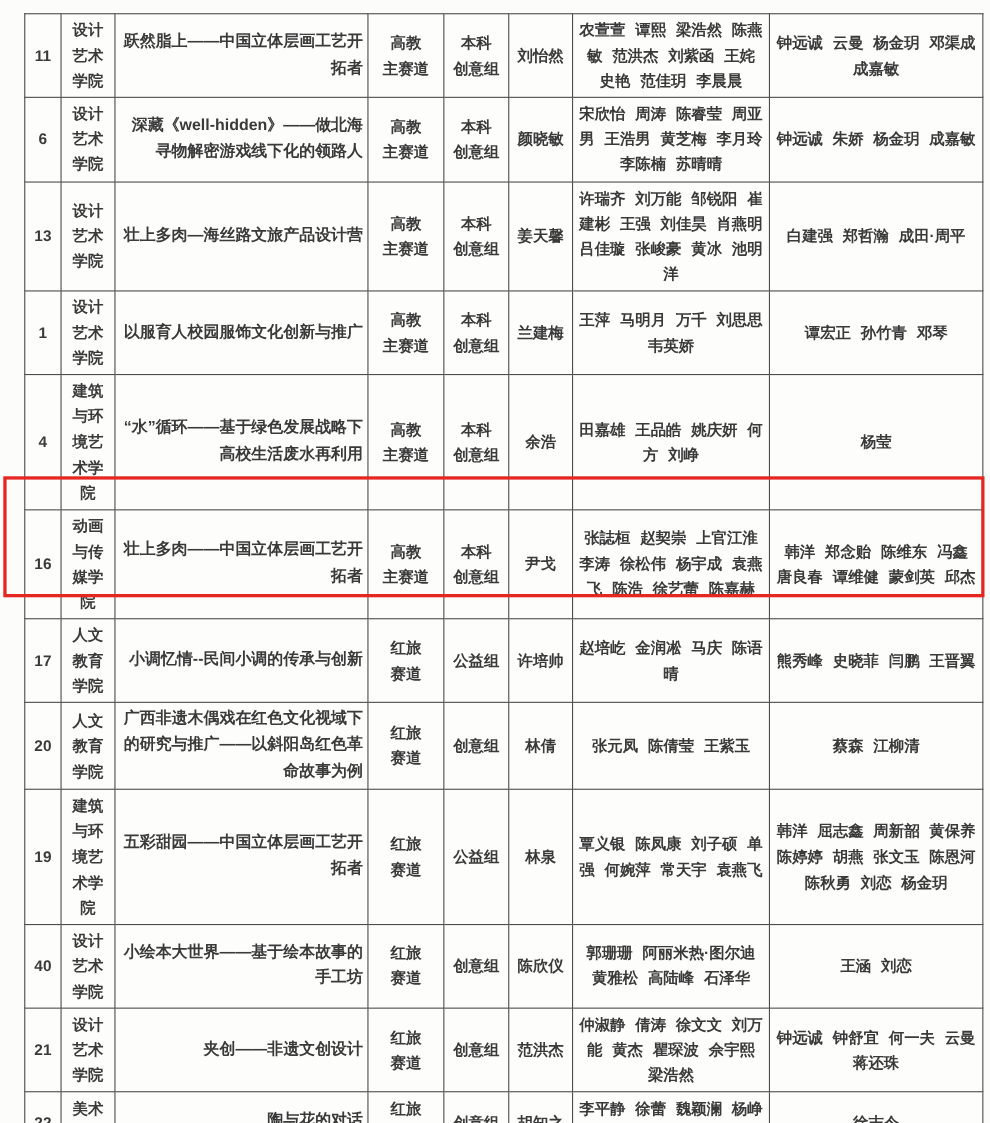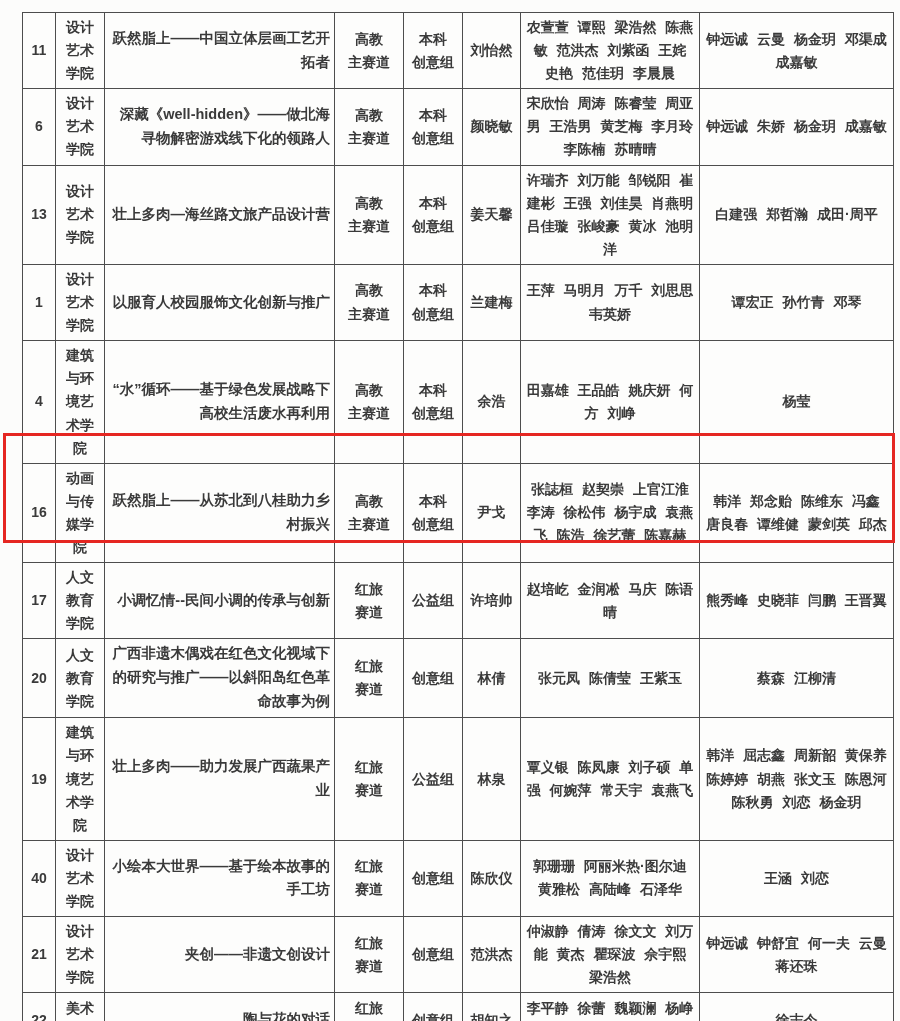--- a/index.html
+++ b/index.html
@@ -122,21 +122,21 @@
 主赛道</td>
         <td class="pre">本科
 创意组</td>
         <td>余浩</td>
         <td>田嘉雄 王品皓 姚庆妍 何方 刘峥</td>
         <td>杨莹</td>
       </tr>
       <tr>
         <td>16</td>
         <td>动画与传媒学院</td>
-        <td class="title">跃然脂上——从苏北到八桂助力乡村振兴</td>
+        <td class="title">壮上多肉——中国立体层画工艺开拓者</td>
         <td class="pre">高教
 主赛道</td>
         <td class="pre">本科
 创意组</td>
         <td>尹戈</td>
         <td>张誌桓 赵契崇 上官江淮 李涛 徐松伟 杨宇成 袁燕飞 陈浩 徐艺蕾 陈嘉赫</td>
         <td>韩洋 郑念贻 陈维东 冯鑫 唐良春 谭维健 蒙剑英 邱杰</td>
       </tr>
       <tr>
         <td>17</td>
@@ -156,21 +156,21 @@
         <td class="pre">红旅
 赛道</td>
         <td class="pre">创意组</td>
         <td>林倩</td>
         <td>张元凤 陈倩莹 王紫玉</td>
         <td>蔡森 江柳清</td>
       </tr>
       <tr>
         <td>19</td>
         <td>建筑与环境艺术学院</td>
-        <td class="title">壮上多肉——助力发展广西蔬果产业</td>
+        <td class="title">五彩甜园——中国立体层画工艺开拓者</td>
         <td class="pre">红旅
 赛道</td>
         <td class="pre">公益组</td>
         <td>林泉</td>
         <td>覃义银 陈凤康 刘子硕 单强 何婉萍 常天宇 袁燕飞</td>
         <td>韩洋 屈志鑫 周新韶 黄保养 陈婷婷 胡燕 张文玉 陈恩河 陈秋勇 刘恋 杨金玥</td>
       </tr>
       <tr>
         <td>40</td>
         <td>设计艺术学院</td>

